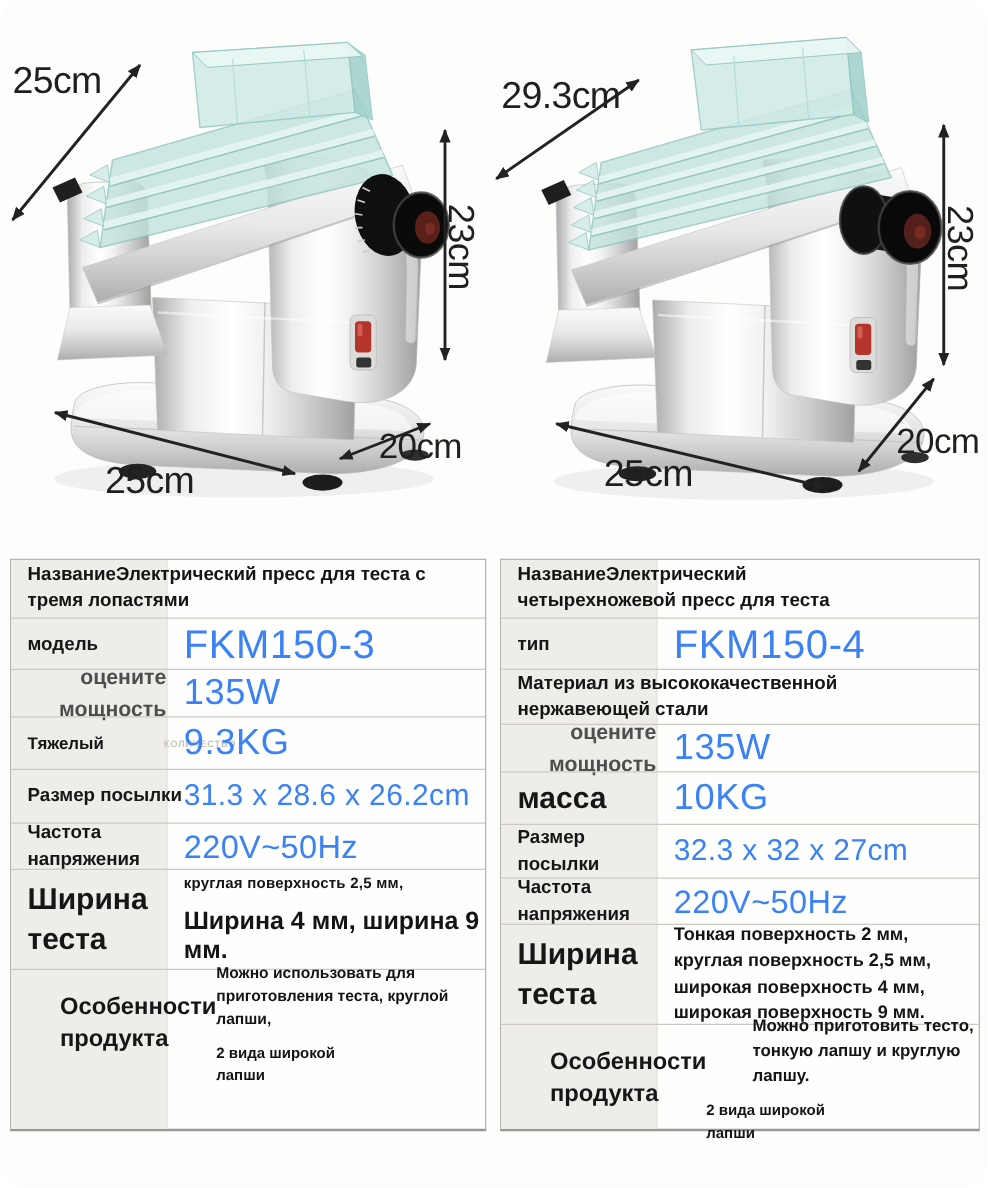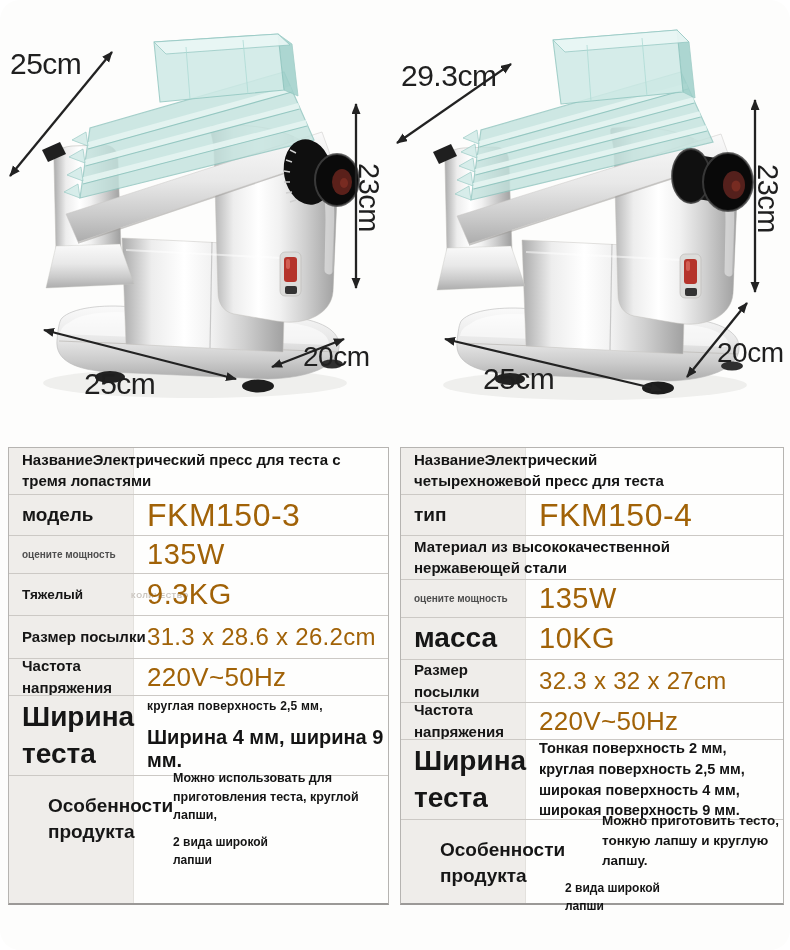--- a/index.html
+++ b/index.html
@@ -37,29 +37,29 @@
   .h42{height:42px}.h43{height:43px}.h37{height:37px}.h80{height:80px}.h87{height:87px}
   .full-text {
     position:relative; padding-left:13px; padding-right:10px;
     font-weight:bold; font-size:15px; line-height:1.38; color:#141414;
   }
   .mw340{max-width:330px} .mw330{max-width:330px} .mw310{max-width:305px}
   .k {
     position:relative; width:124px; box-sizing:border-box; padding-left:13px;
     font-weight:bold; color:#161616; flex-shrink:0;
   }
-  .k-xl { font-size:19px; }
-  .k-sm { font-size:10px; color:#4e4e4e; line-height:1.5; }
+  .k-xl { font-size:15px; }
+  .k-sm { font-size:17px; color:#4e4e4e; line-height:1.5;text-align:right; }
   .k-sm2 { font-size:13.5px; }
   .k-md { font-size:15px; line-height:1.45; }
-  .k-lg { font-size:28px; line-height:1.3; }
+  .k-lg { font-size:24px; line-height:1.3; }
   .k-lg2 { font-size:19px; line-height:1.35;margin-left:26px; }
   .nowrap { white-space:nowrap; }
   .wrap-narrow { display:block; max-width:72px; }
-  .v { position:relative; flex:1; padding-left:14px; color:#a16207; font-weight:normal; }
+  .v { position:relative; flex:1; padding-left:14px; color:#3b82f6; font-weight:normal; }
   .v-model { font-size:32px; letter-spacing:0.5px; }
   .v-xl { font-size:29px; letter-spacing:0.5px; }
   .v-lg { font-size:24px; letter-spacing:0.3px; }
   .v-volt { font-size:26px; letter-spacing:0.3px; }
   .v-multi { position:relative; flex:1; padding-left:14px; color:#141414;
              display:flex; flex-direction:column; justify-content:center; }
   .small-bold { font-size:12px; font-weight:bold; letter-spacing:0.2px; }
   .big-bold { font-size:20px; font-weight:bold; margin-top:13px; }
   .wide-bold { font-size:14.5px; font-weight:bold; line-height:1.42; max-width:252px; }
   .feat-p1 { font-size:12.5px; font-weight:bold; line-height:1.5; max-width:240px; }

